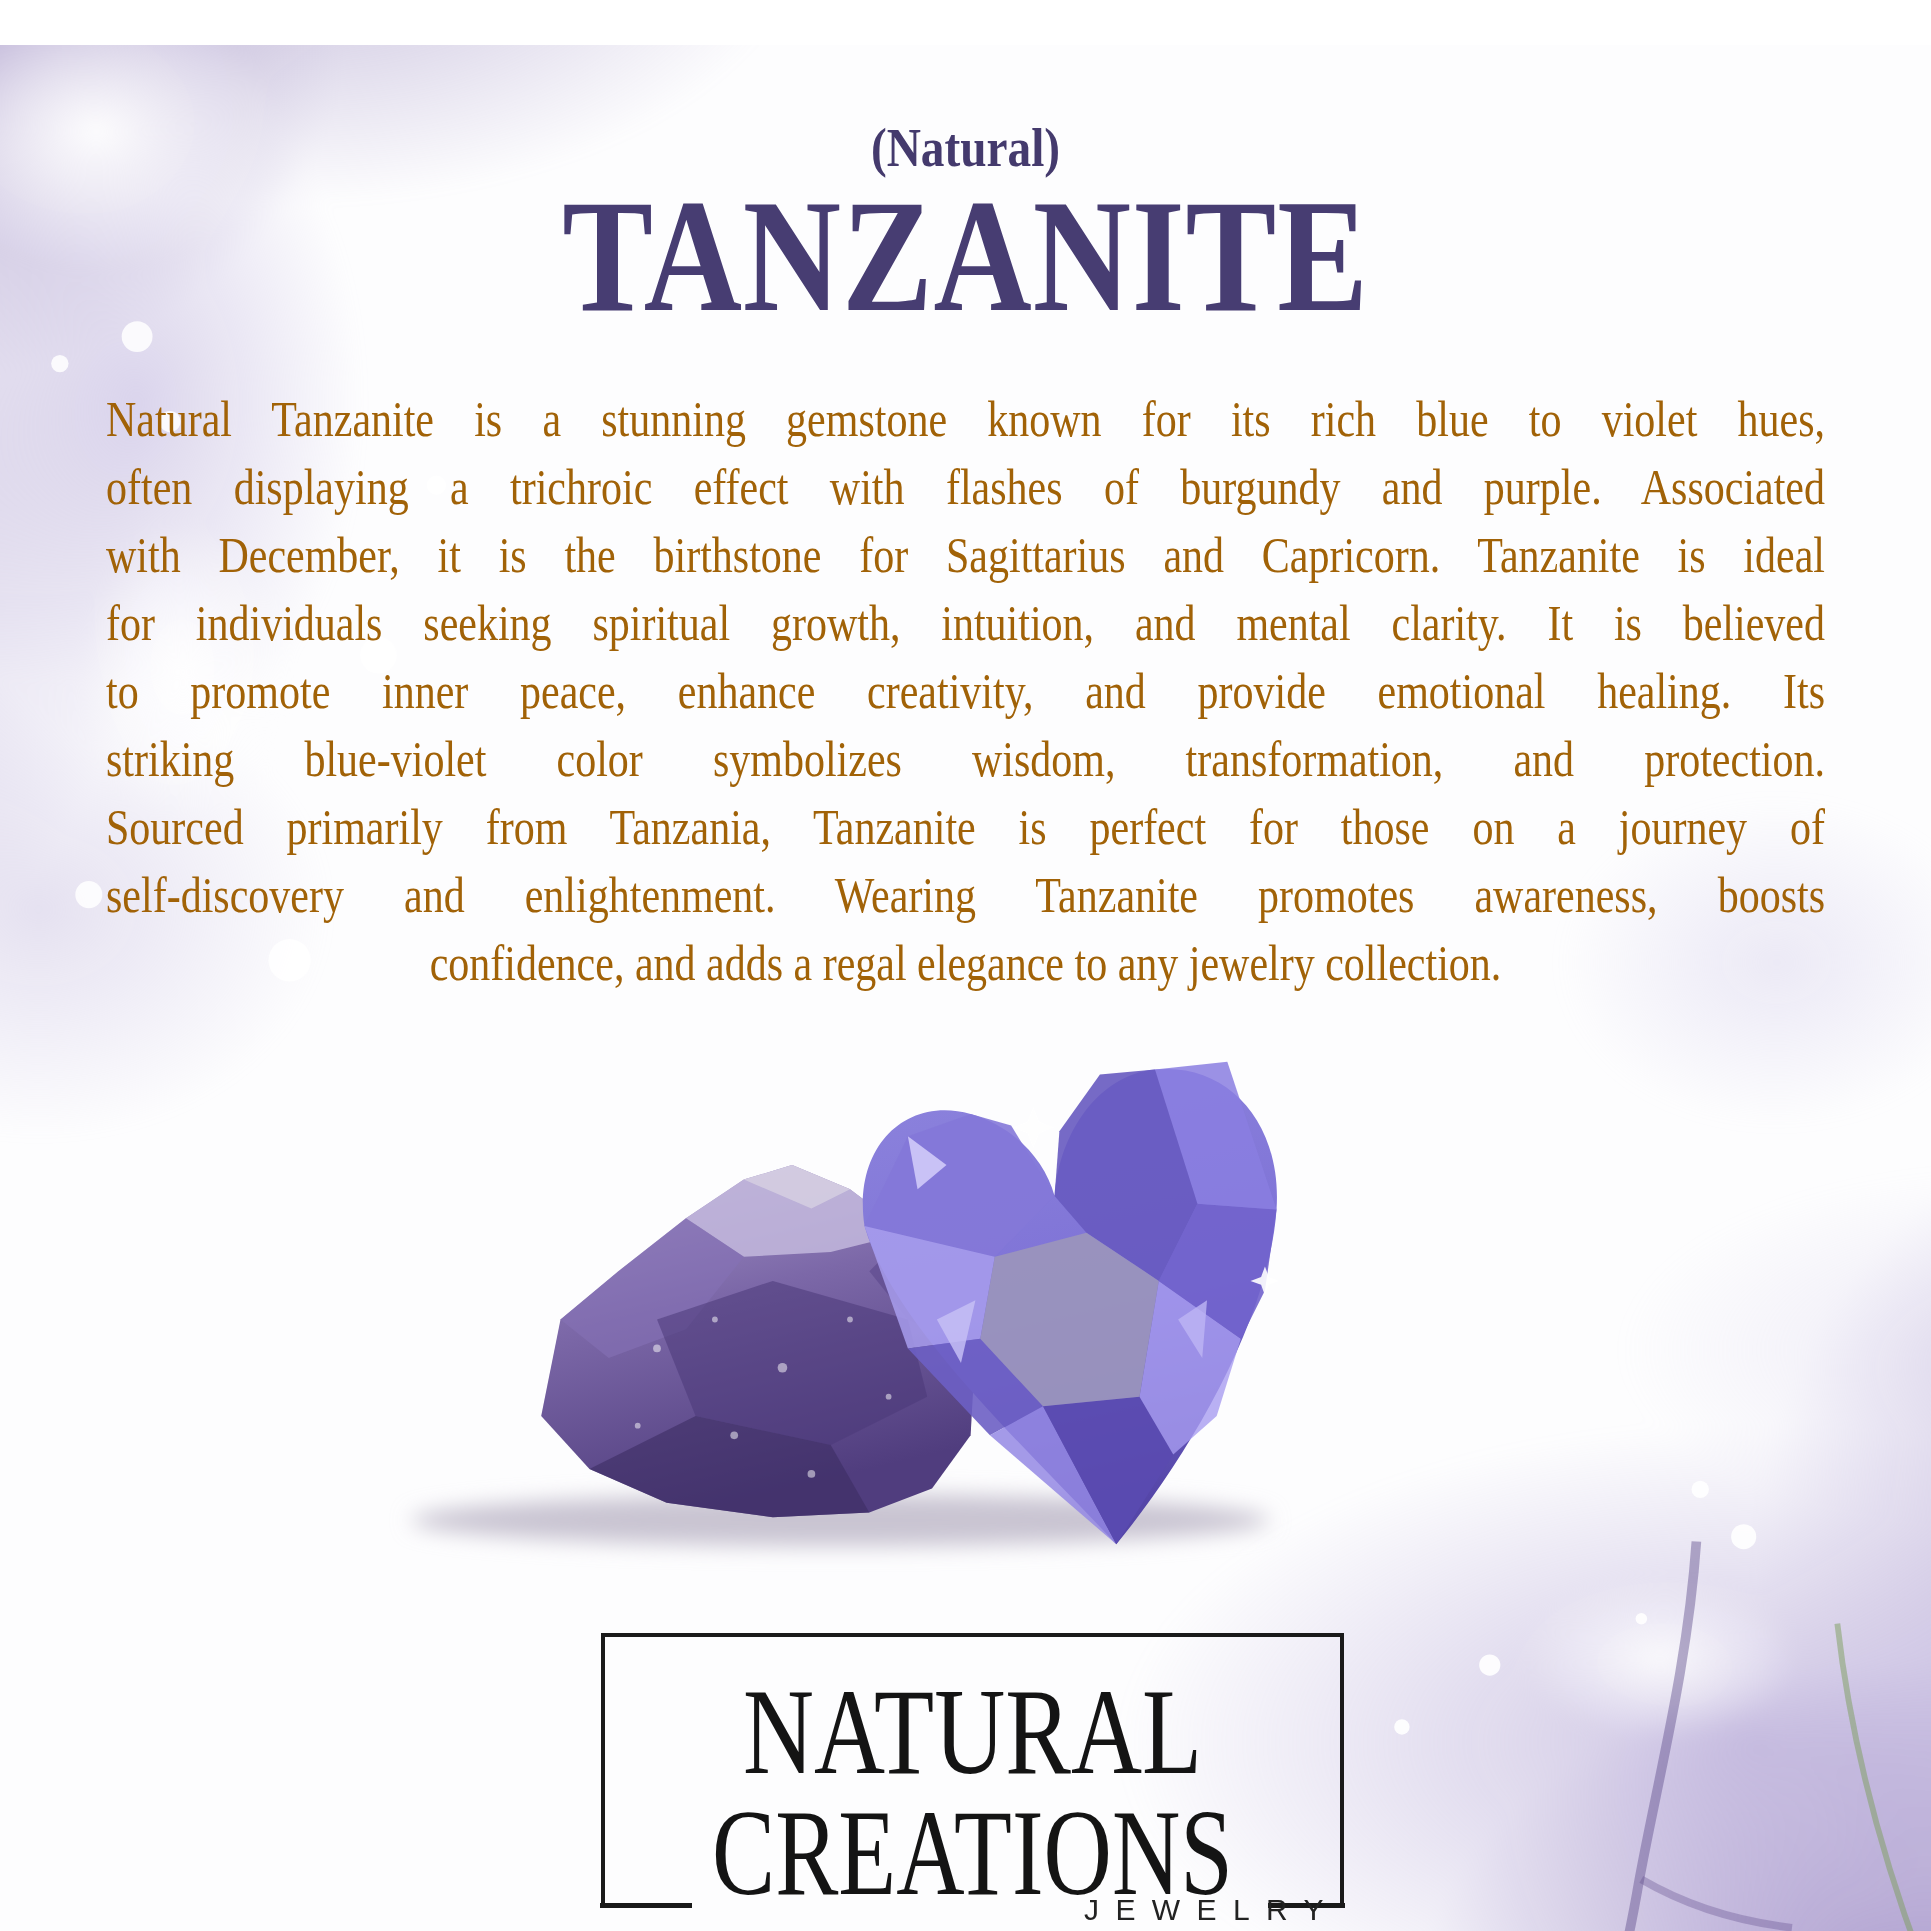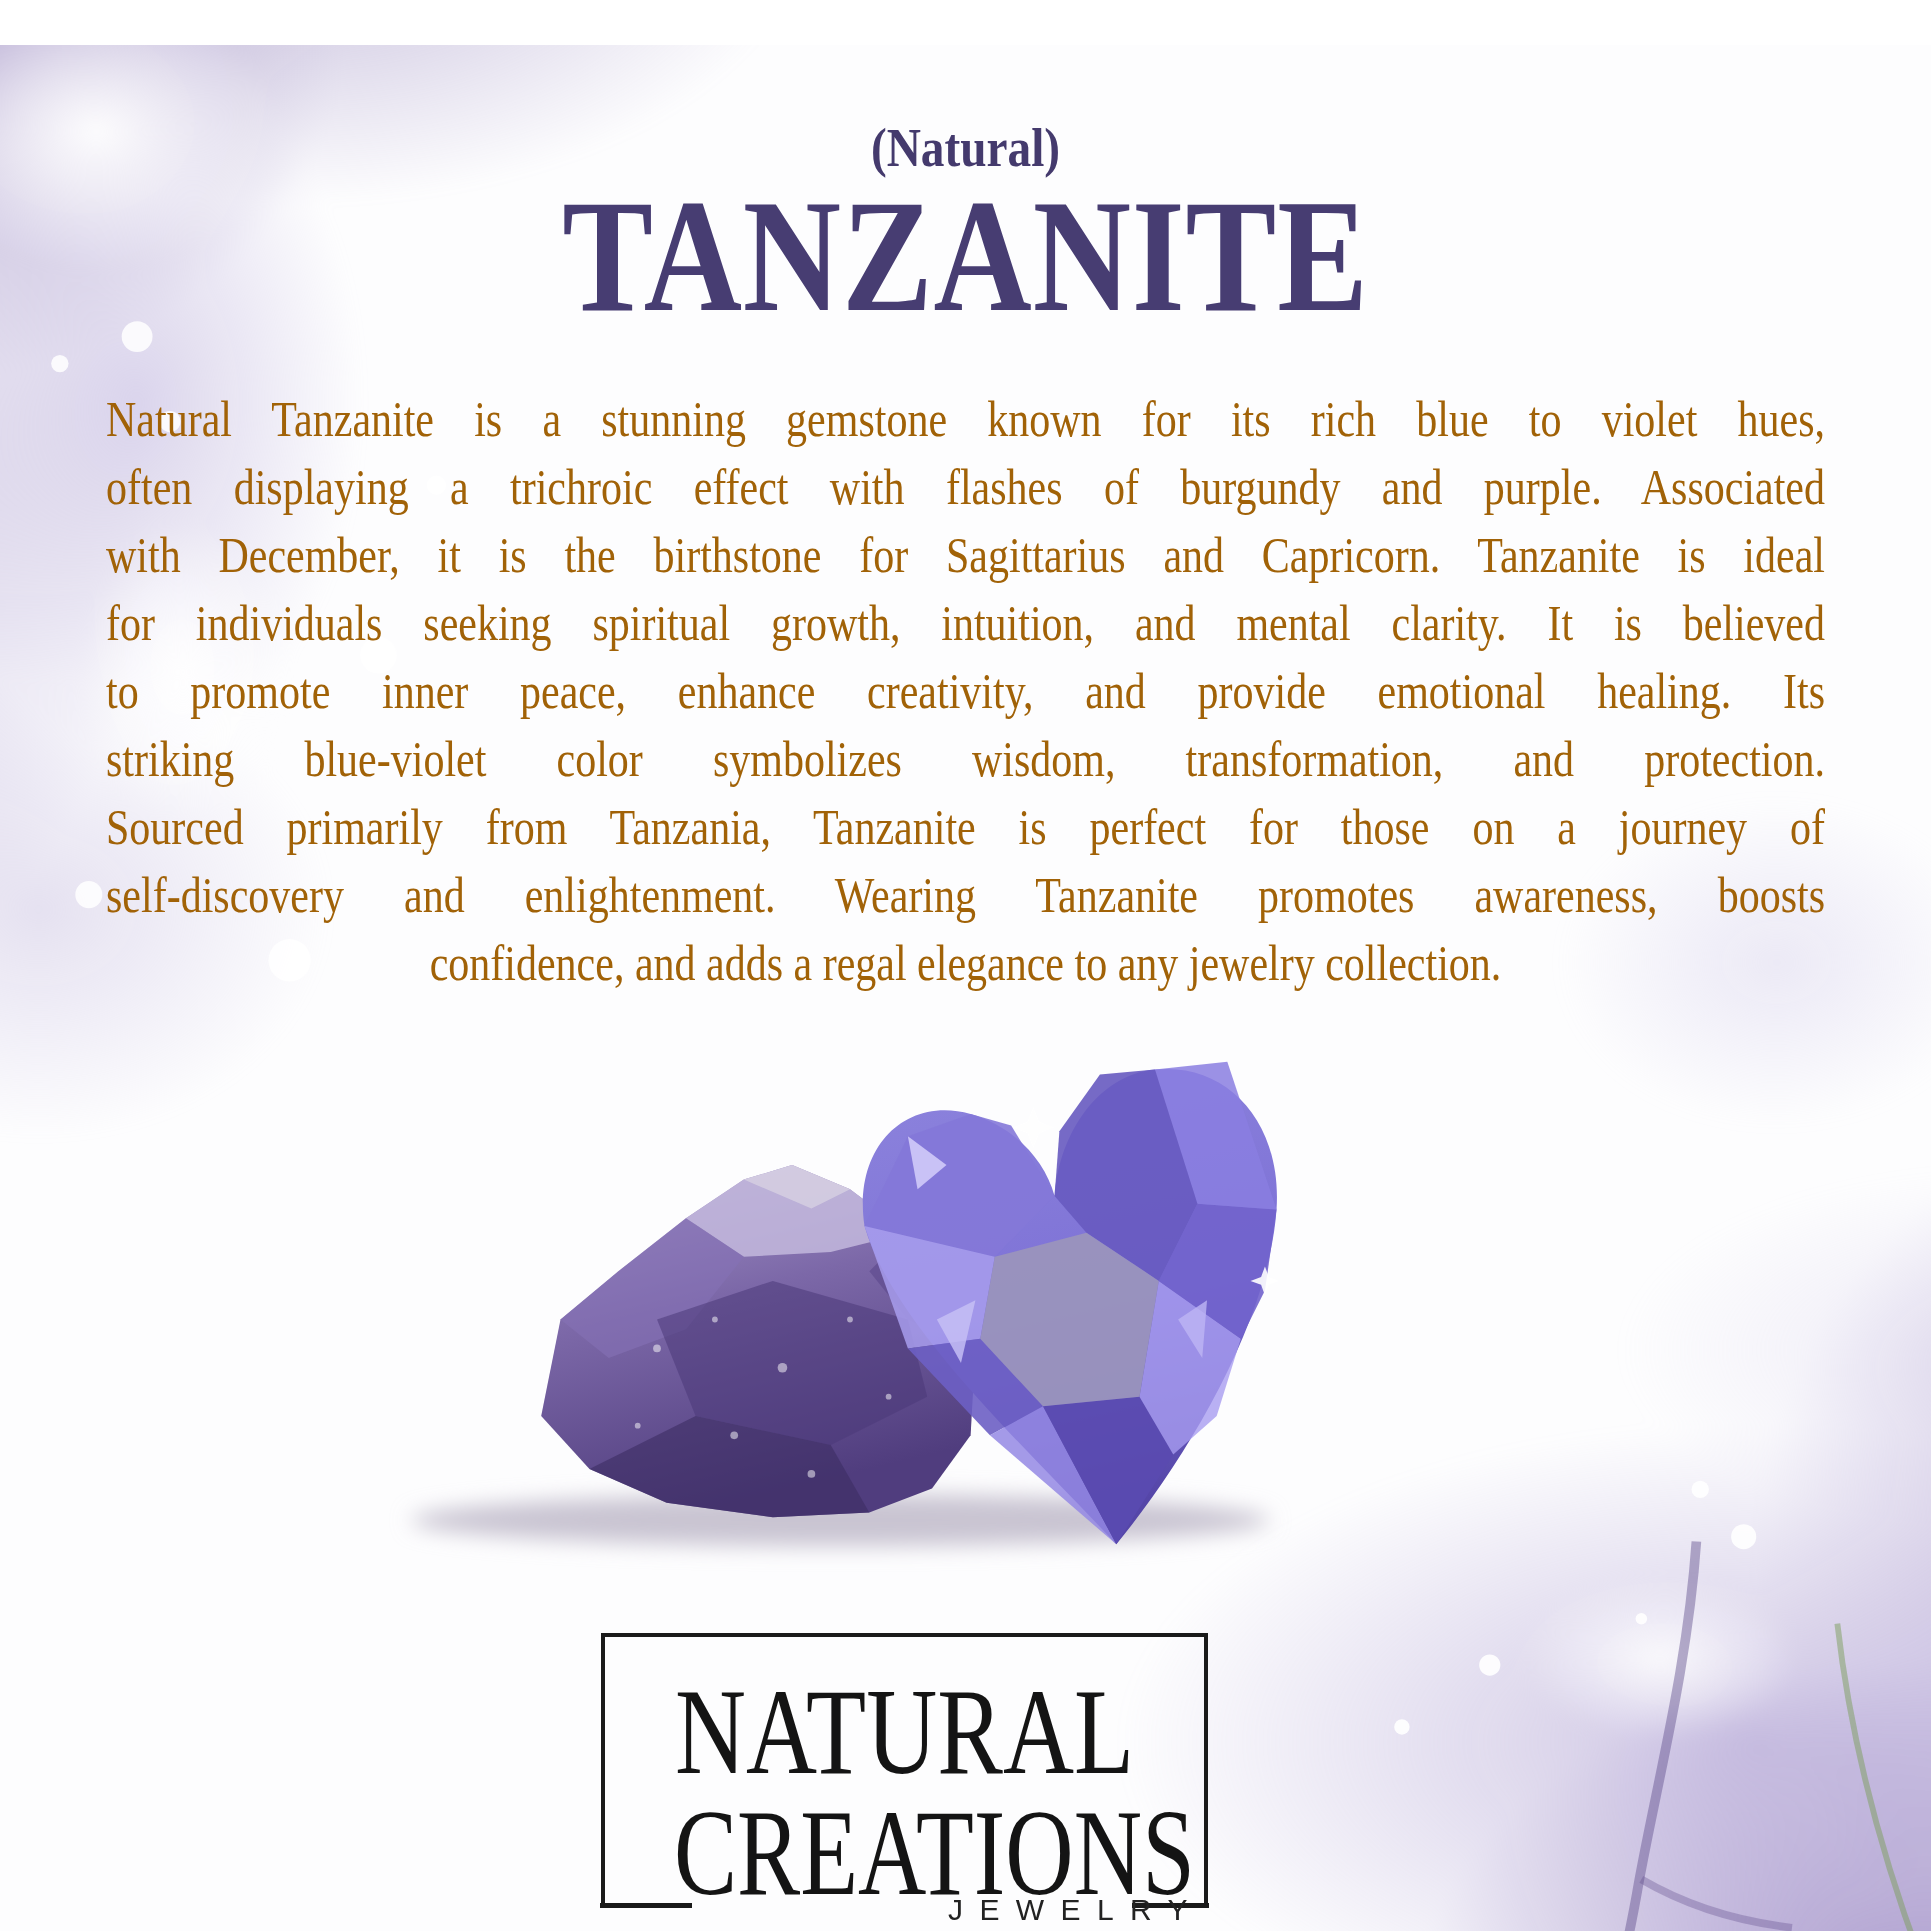--- a/index.html
+++ b/index.html
@@ -76,21 +76,21 @@
     white-space:nowrap;
   }
   .desc-line.last { text-align-last:center; }
 
   
   .gems { position:absolute; left:367px; top:985px; }
 
   
   .logo-box {
     position:absolute; left:601px; top:1588px;
-    width:607px; height:275px;
+    width:743px; height:275px;
     box-sizing:border-box;
     border:4.8px solid #1a1a1a; border-bottom:none;
     color:#141414;
   }
   .bseg { position:absolute; bottom:0; height:4.8px; background:#1a1a1a; }
   .bseg-left  { left:-4.8px;  width:92px; }
   .bseg-right { right:-4.8px; width:77px; }
   .logo-word {
     position:absolute; left:0; right:0;
     text-align:center; line-height:1;

